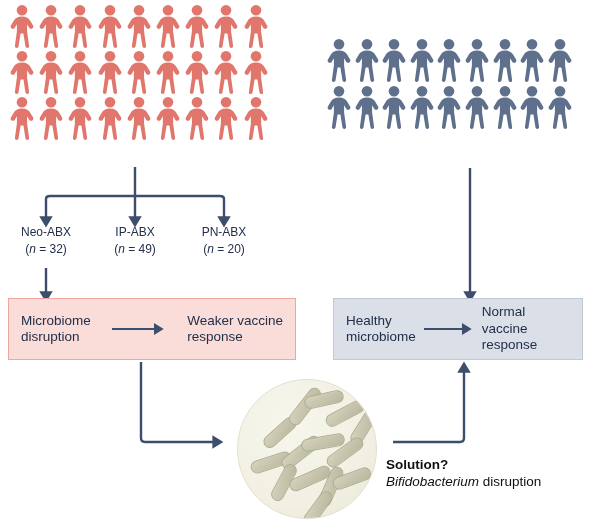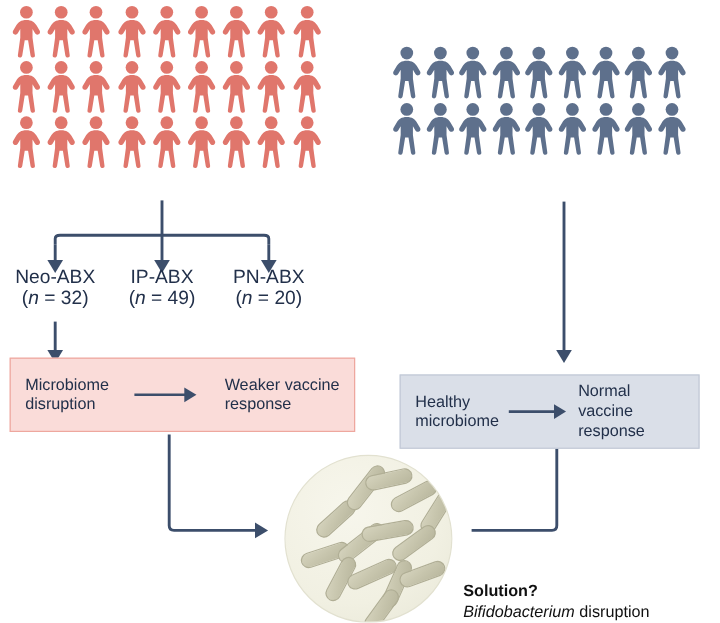--- a/index.html
+++ b/index.html
@@ -28,21 +28,21 @@
     color:#22304a;
     white-space:nowrap;
     letter-spacing:.1px;
   }
   .cohort-label i{font-style:italic;}
 
   
   .branch-label{
     position:absolute;
     text-align:center;
-    font-size:16px;
+    font-size:12px;
     line-height:16.5px;
     color:#22304a;
     white-space:nowrap;
   }
   .branch-label i{font-style:italic;}
 
   
   .flowbox{
     position:absolute;
     box-sizing:border-box;
@@ -77,21 +77,20 @@
     box-sizing:border-box;
   }
 
   
   .solution{
     position:absolute;
     font-size:13.5px;
     line-height:17px;
     color:#111111;
     white-space:nowrap;
-    margin-top:28px;
   }
   .solution .sol-title{font-weight:bold;display:block;}
   .solution .sol-body{display:block;}
   .solution .sol-body i{font-style:italic;}
 
   svg{overflow:visible;}
   .conn{position:absolute;left:0;top:0;pointer-events:none;}
 </style>
 </head>
 <body>
@@ -348,21 +347,21 @@
   <div class="flowbox box-pink" style="left:8px;top:298px;width:288px;height:62px;">
     <div class="btext">Microbiome
 disruption</div>
     <svg class="inner-arrow" width="58" height="12">
       <path d="M2,6 L46,6" stroke="#3c4e6b" stroke-width="2.2" fill="none" marker-end="url(#ah)"></path>
     </svg>
     <div class="btext">Weaker vaccine
 response</div>
   </div>
 
-  <div class="flowbox box-gray" style="left:333px;top:312px;width:250px;height:62px;">
+  <div class="flowbox box-gray" style="left:333px;top:298px;width:250px;height:62px;">
     <div class="btext">Healthy
 microbiome</div>
     <svg class="inner-arrow" width="54" height="12">
       <path d="M2,6 L42,6" stroke="#3c4e6b" stroke-width="2.2" fill="none" marker-end="url(#ah)"></path>
     </svg>
     <div class="btext">Normal vaccine
 response</div>
   </div>
 
   <div class="dish" id="dish" style="left:237px;top:379px;width:138px;height:138px;">

